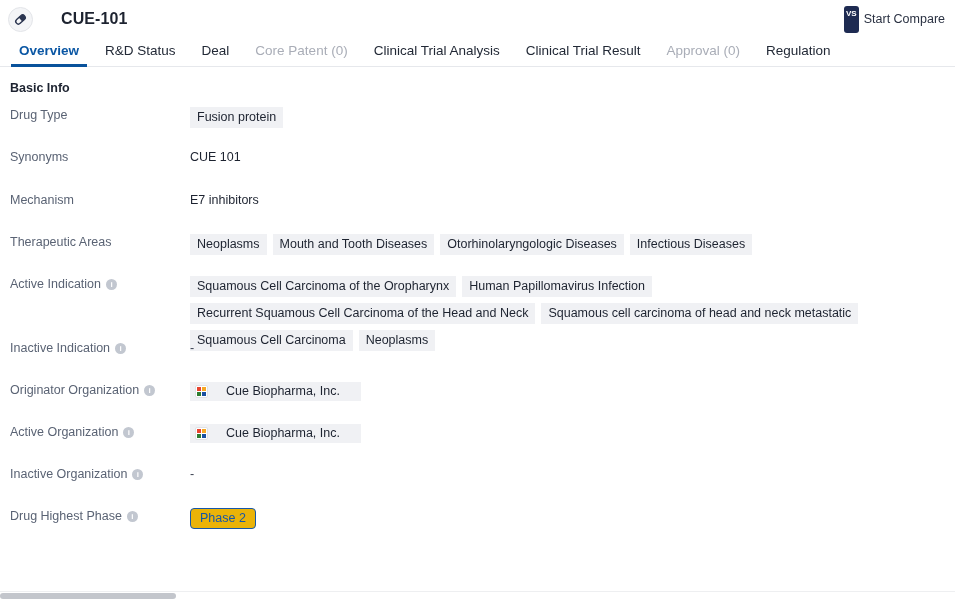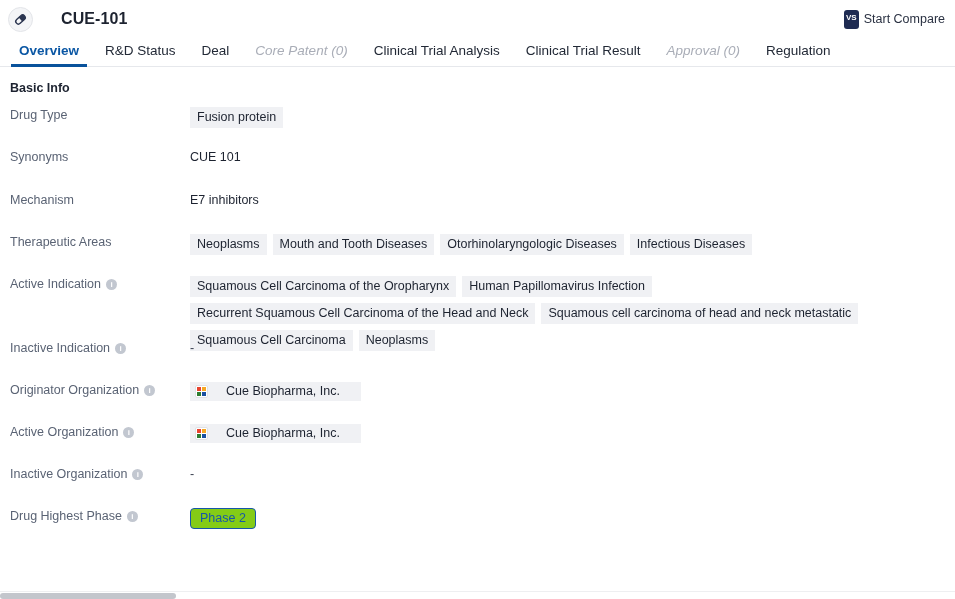--- a/index.html
+++ b/index.html
@@ -50,21 +50,21 @@
   .header-spacer { flex: 1 1 auto; }
   .start-compare {
     display: flex;
     align-items: center;
     gap: 5px;
     cursor: pointer;
     user-select: none;
   }
   .vs-badge {
     width: 15px;
-    height: 19px;
+    height: 27px;
     border-radius: 3px;
     background: #1e2b52;
     color: #ffffff;
     font-size: 8px;
     font-weight: bold;
     line-height: 15px;
     text-align: center;
     letter-spacing: -0.2px;
     flex: 0 0 auto;
   }
@@ -112,21 +112,20 @@
     left: 5px;
     right: 5px;
     bottom: 0;
     height: 3px;
     background: #09529b;
     z-index: 2;
   }
   .tab.disabled {
     color: #a9adb7;
     cursor: default;
-    font-style: italic;
   }
 
   
   .content {
     position: relative;
     padding: 14px 0 0 0;
     height: 525px;
     box-sizing: border-box;
     overflow: hidden;
   }
@@ -230,21 +229,21 @@
   .org-logo i.c { left: 1px;  top: 6px; width: 4px; height: 4px; background: #2e7d32; }
   .org-logo i.d { left: 6px;  top: 6px; width: 4px; height: 4px; background: #1a4fa0; }
 
   .phase-badge {
     display: inline-flex;
     align-items: center;
     justify-content: center;
     border: 1px solid #1657a8;
     border-radius: 4px;
     color: #1657a8;
-    background: #84cc16;
+    background: #eab308;
     font-size: 12.5px;
     padding: 2px 9px;
     line-height: 15px;
     cursor: pointer;
   }
 
   
   .row.r-drugtype   { height: 42px; }
   .row.r-synonyms   { height: 43px; }
   .row.r-target     { height: 42px; }

